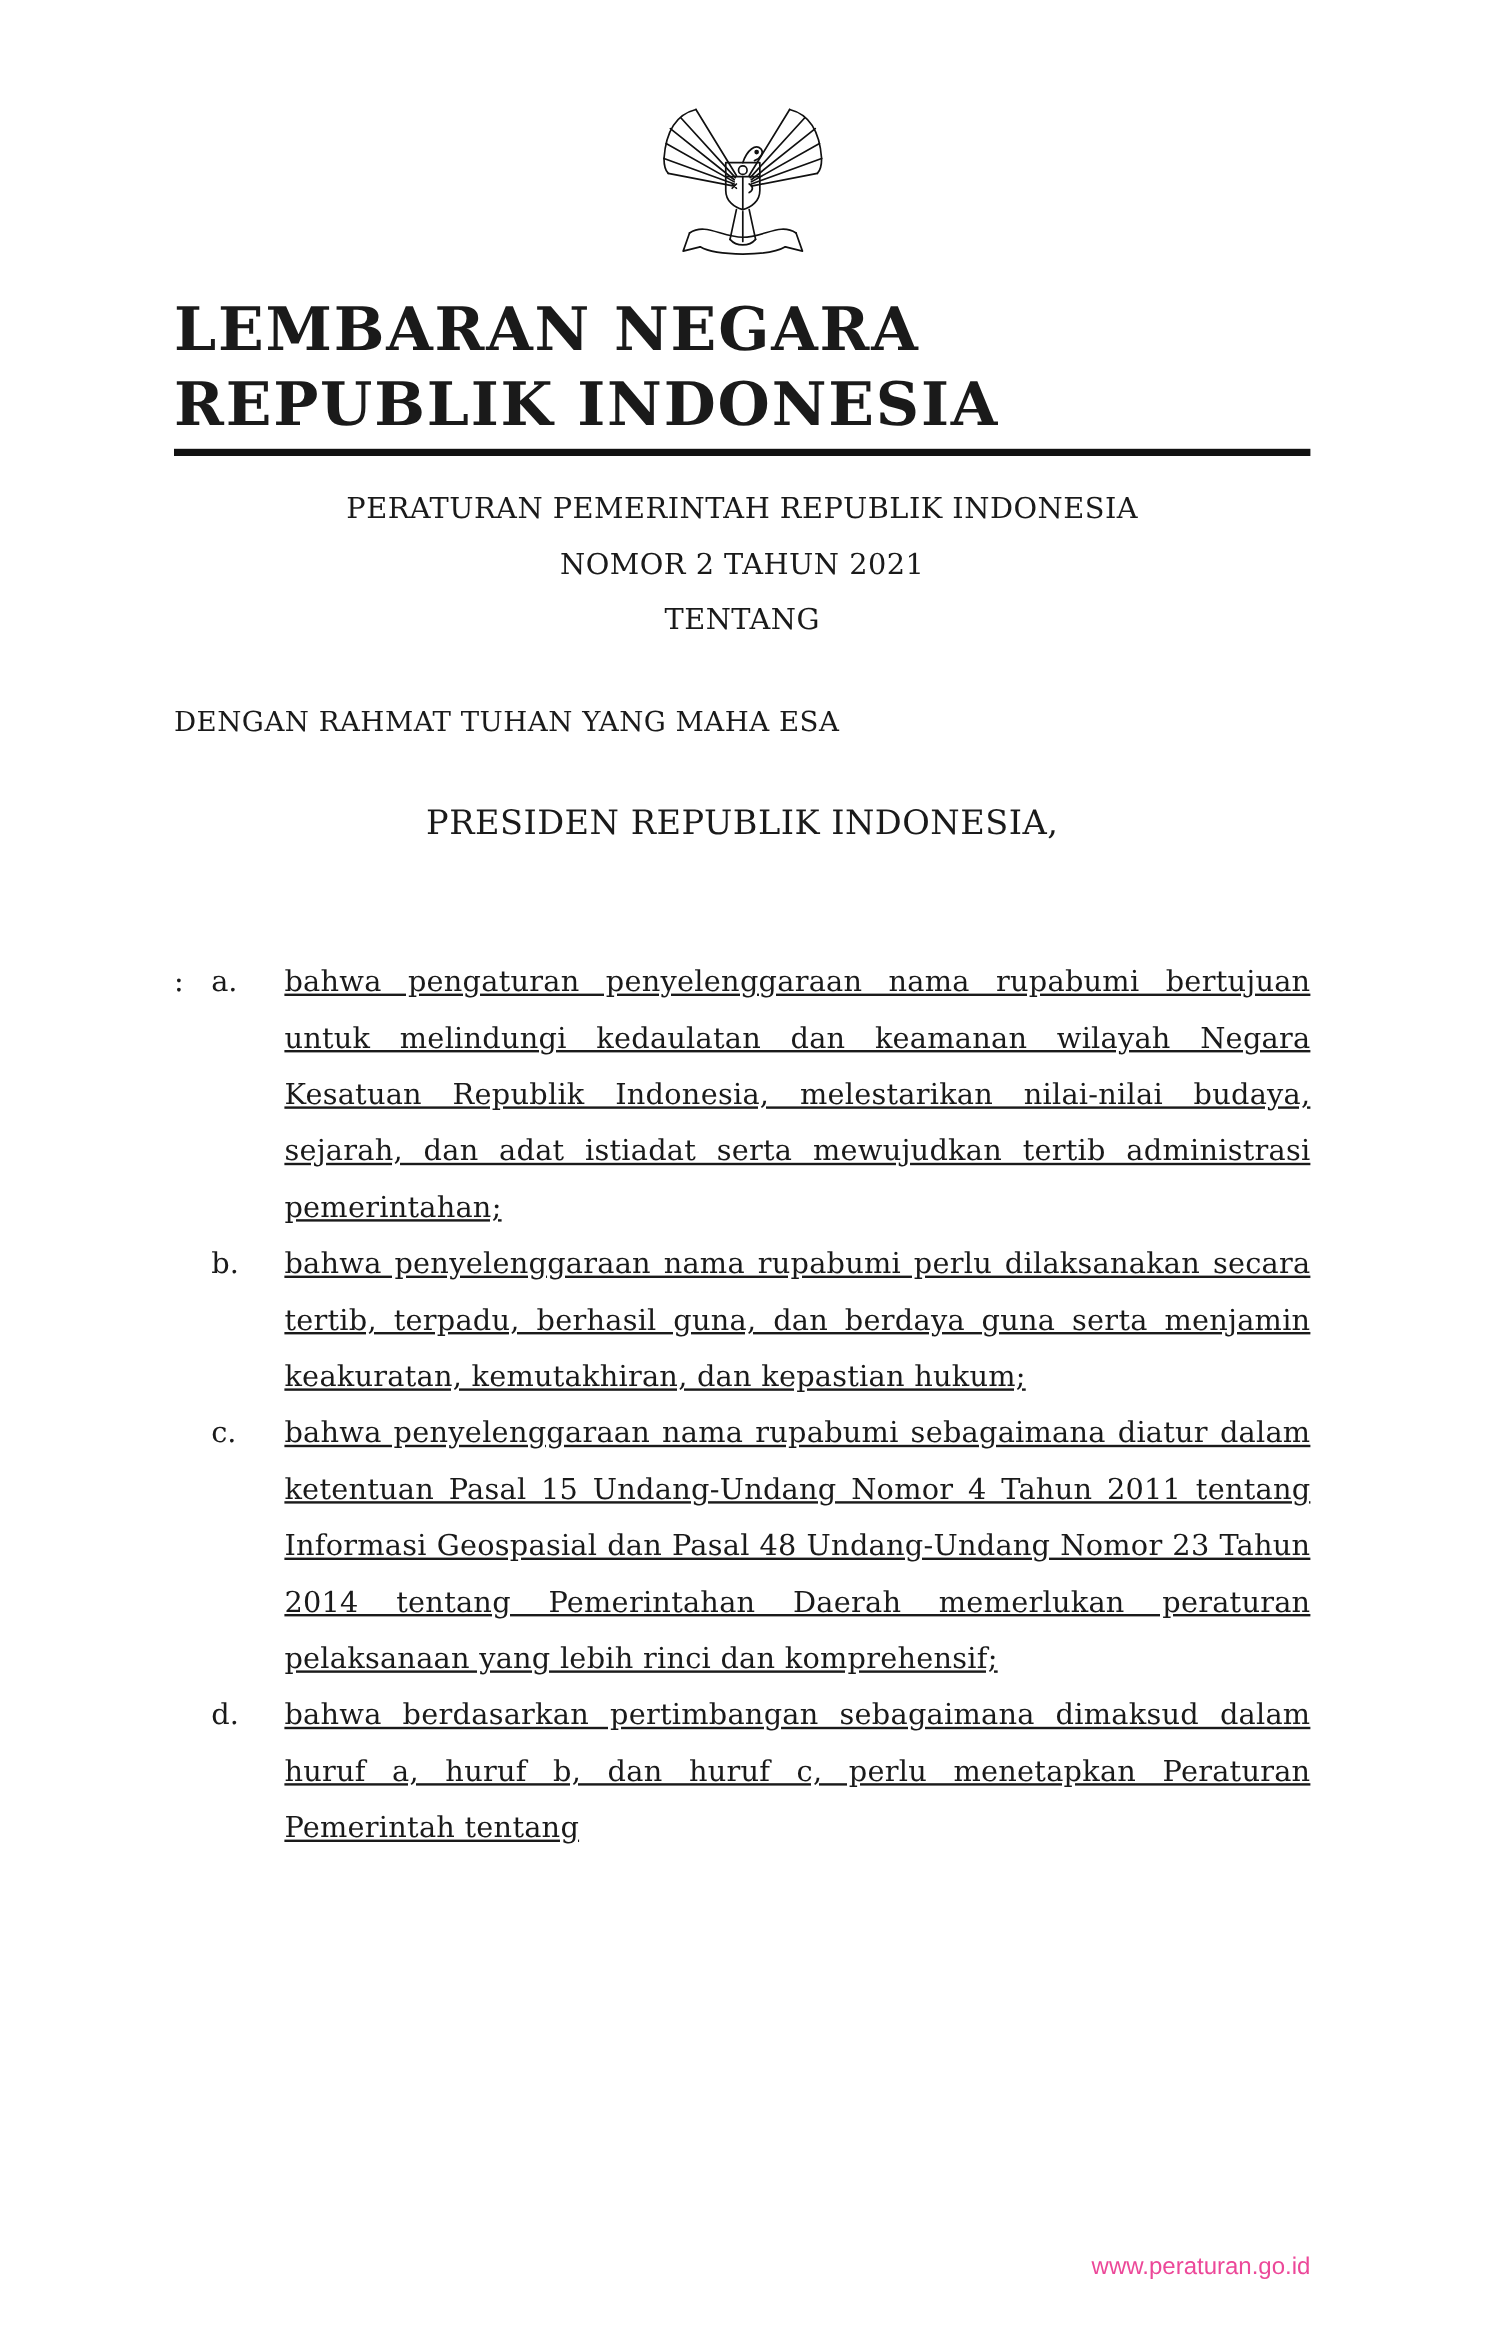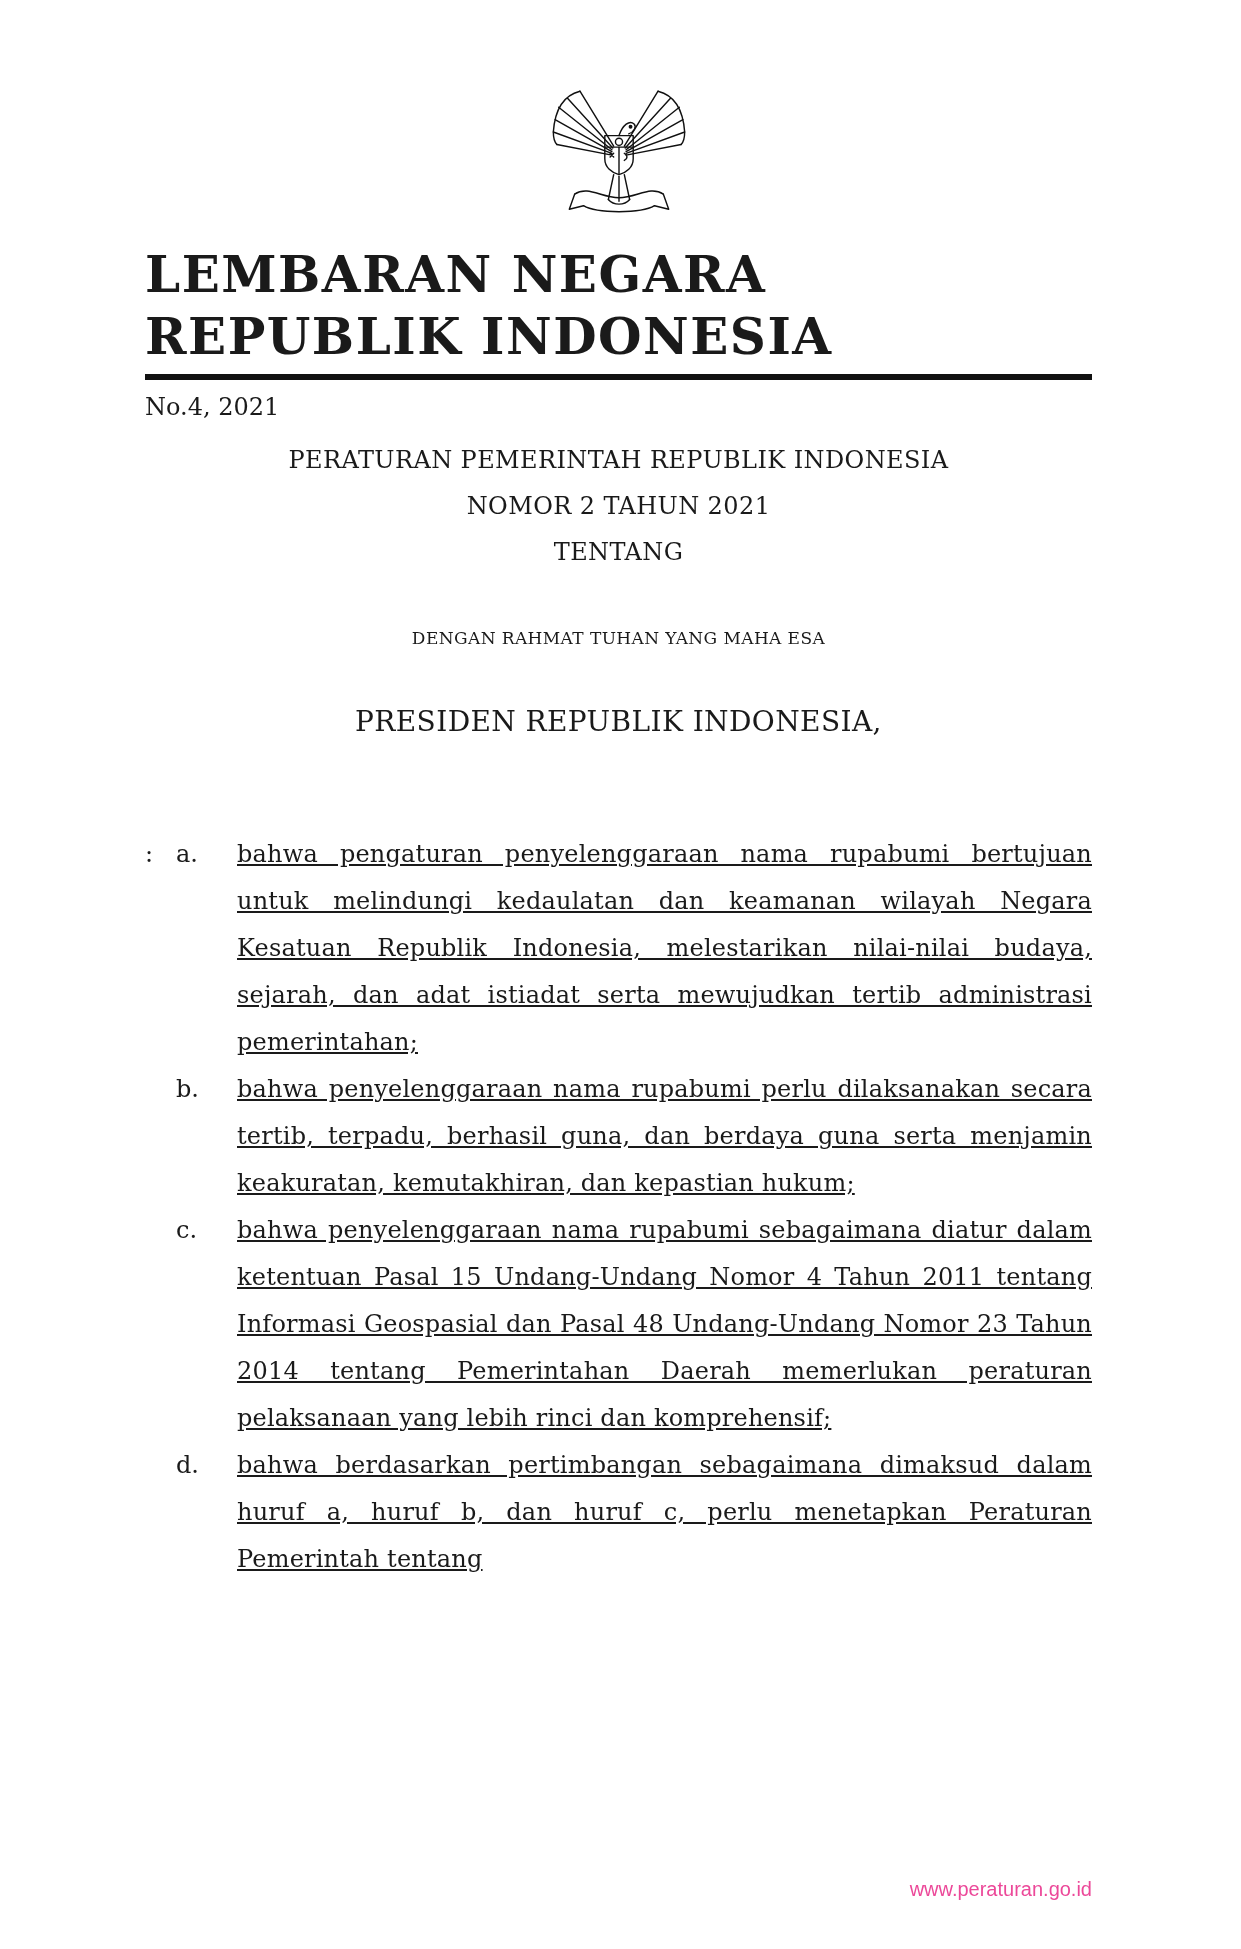--- a/index.html
+++ b/index.html
@@ -51,22 +51,21 @@
     text-align: justify;
   }
   .reg-heading {
     text-align: center;
     font-size: 24px;
     line-height: 46px;
     margin-top: 12px;
     letter-spacing: 0.4px;
   }
   .invocation {
-    text-align: center;
-    font-size: 17px;
+    font-size: 23px;
     line-height: 46px;
     margin-top: 40px;
     letter-spacing: 0.4px;
   }
   .issuer {
     text-align: center;
     font-size: 28px;
     line-height: 46px;
     margin-top: 38px;
     letter-spacing: 0.4px;
@@ -141,21 +140,20 @@
   </div>
 
   <h1 class="gazette-title">
     <span style="display:block">LEMBARAN NEGARA</span>
     <span style="display:block">REPUBLIK INDONESIA</span>
   </h1>
 
   <hr class="masthead-rule">
 
   <div class="masthead-row">
-    <div class="issue-number">No.4, 2021</div>
   </div>
 
   <div class="reg-heading">
     <div>PERATURAN PEMERINTAH REPUBLIK INDONESIA</div>
     <div>NOMOR 2 TAHUN 2021</div>
     <div>TENTANG</div>
   </div>
 
   <div class="invocation">DENGAN RAHMAT TUHAN YANG MAHA ESA</div>
 

